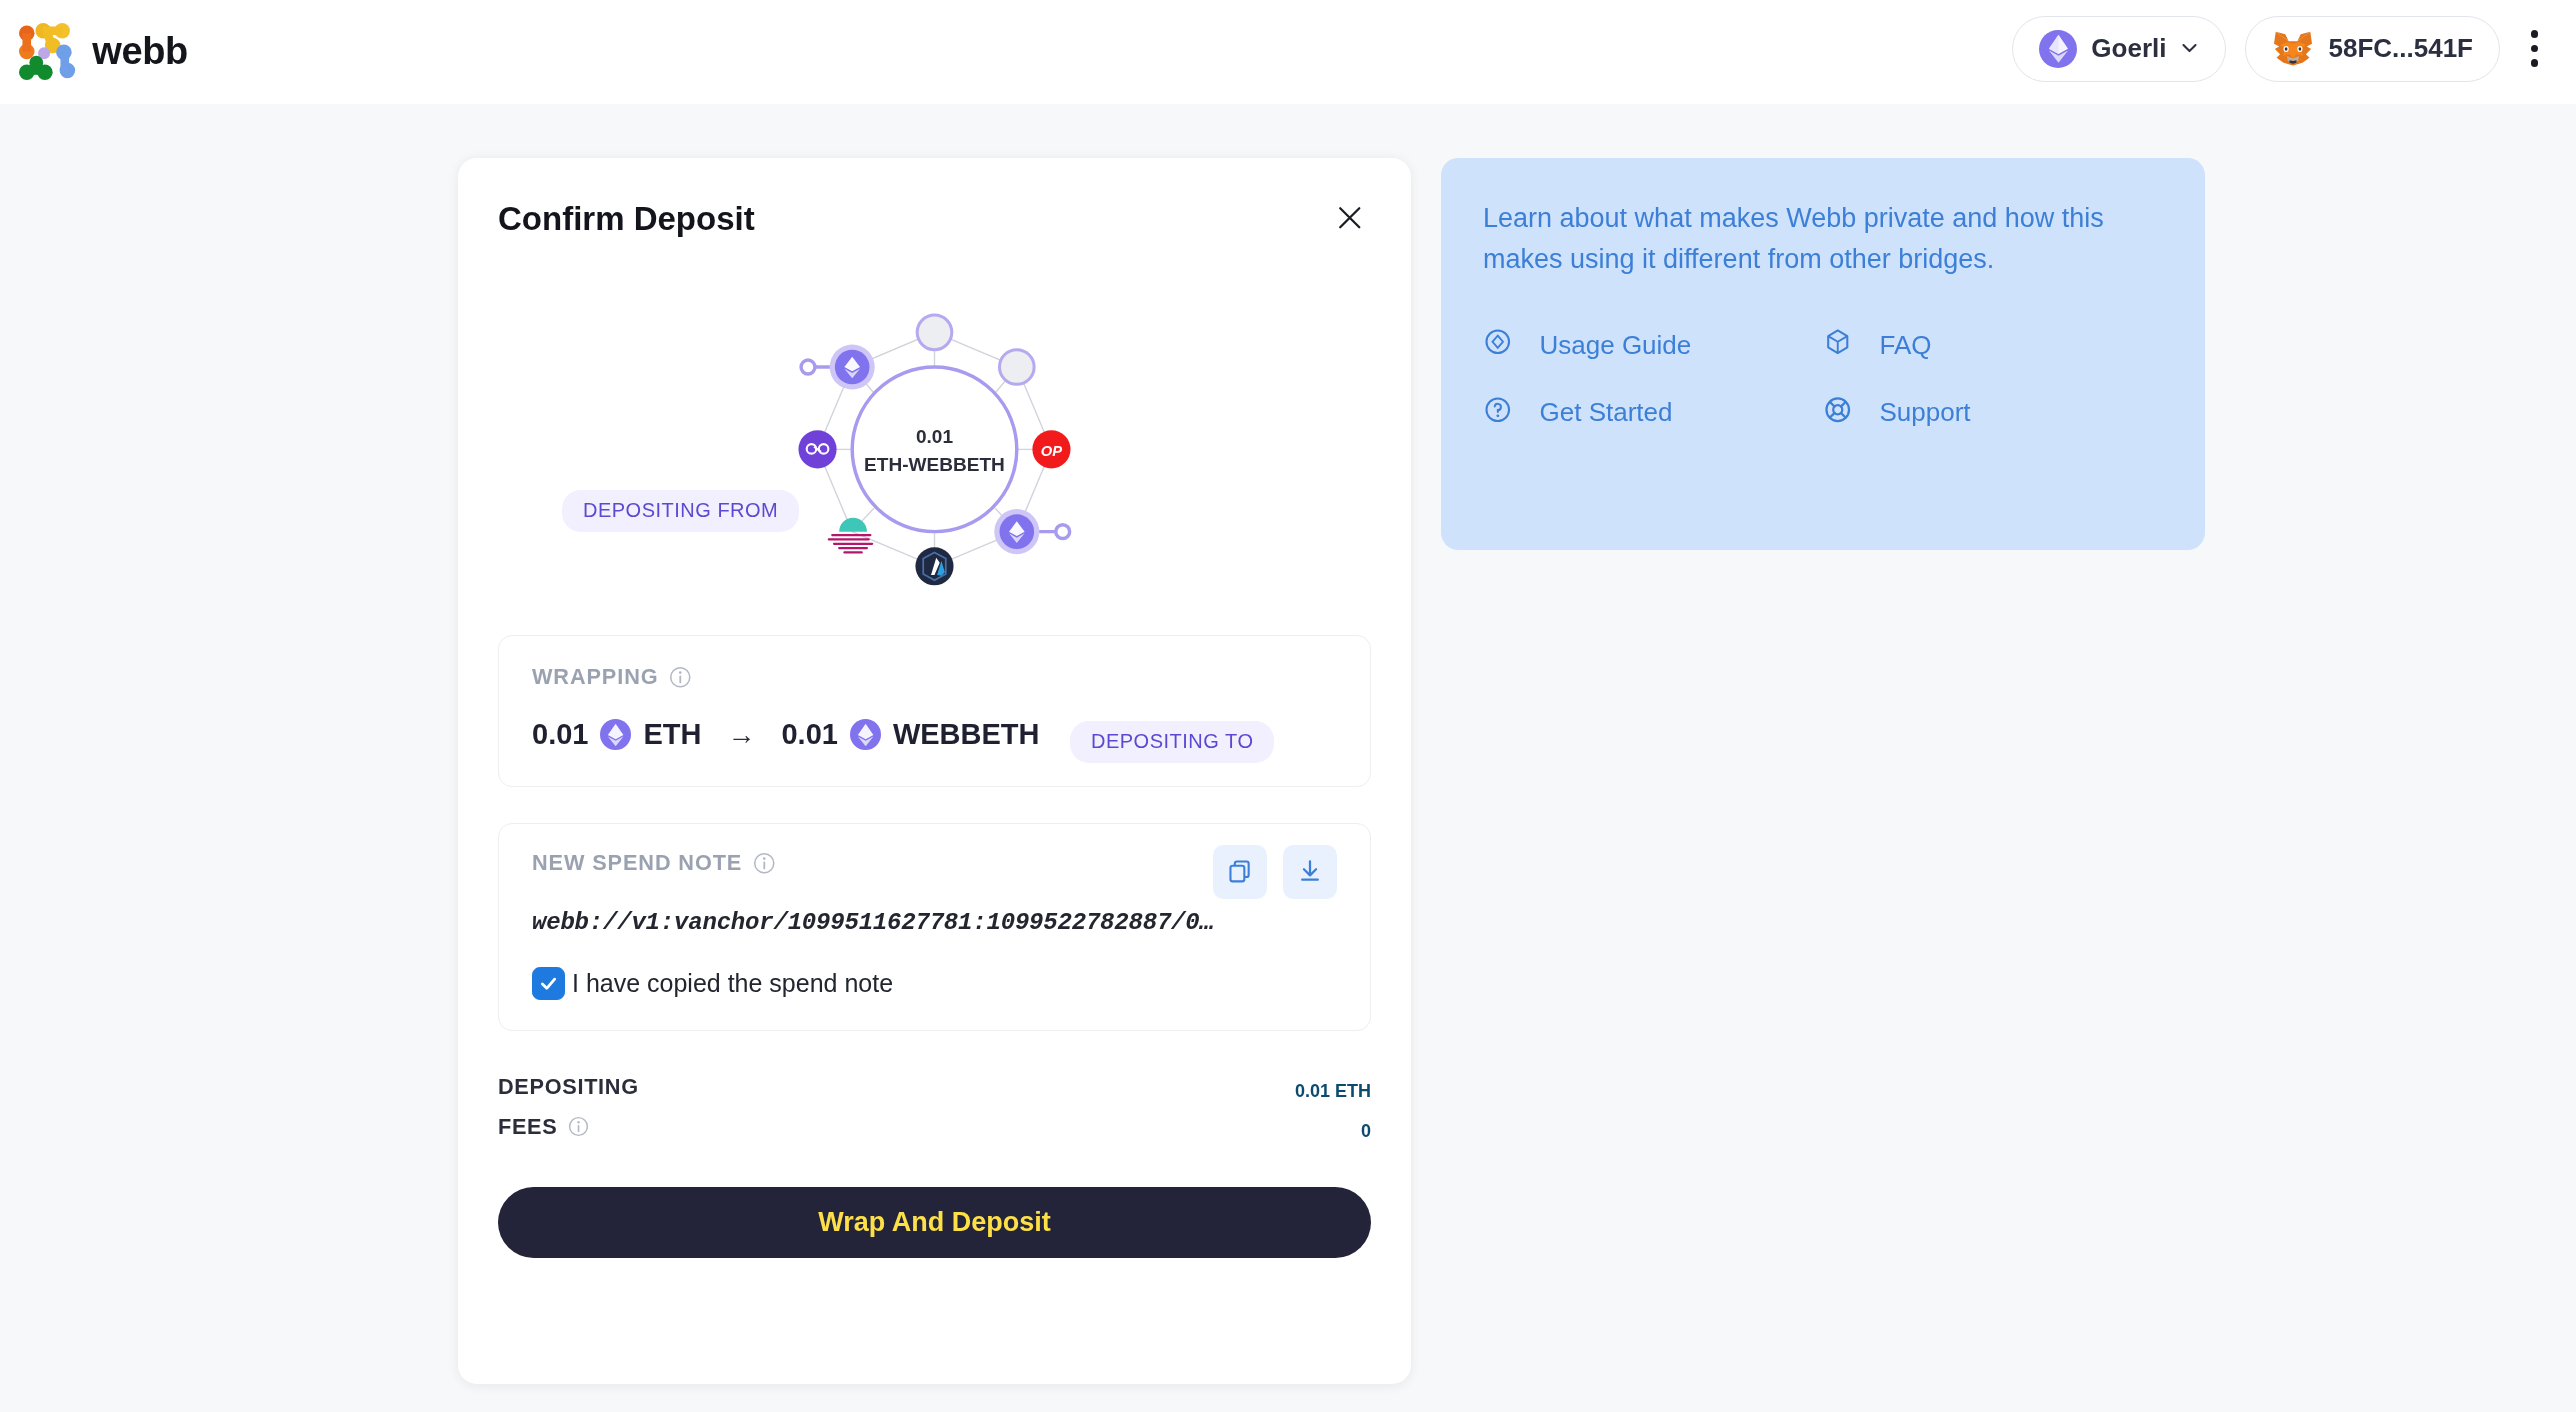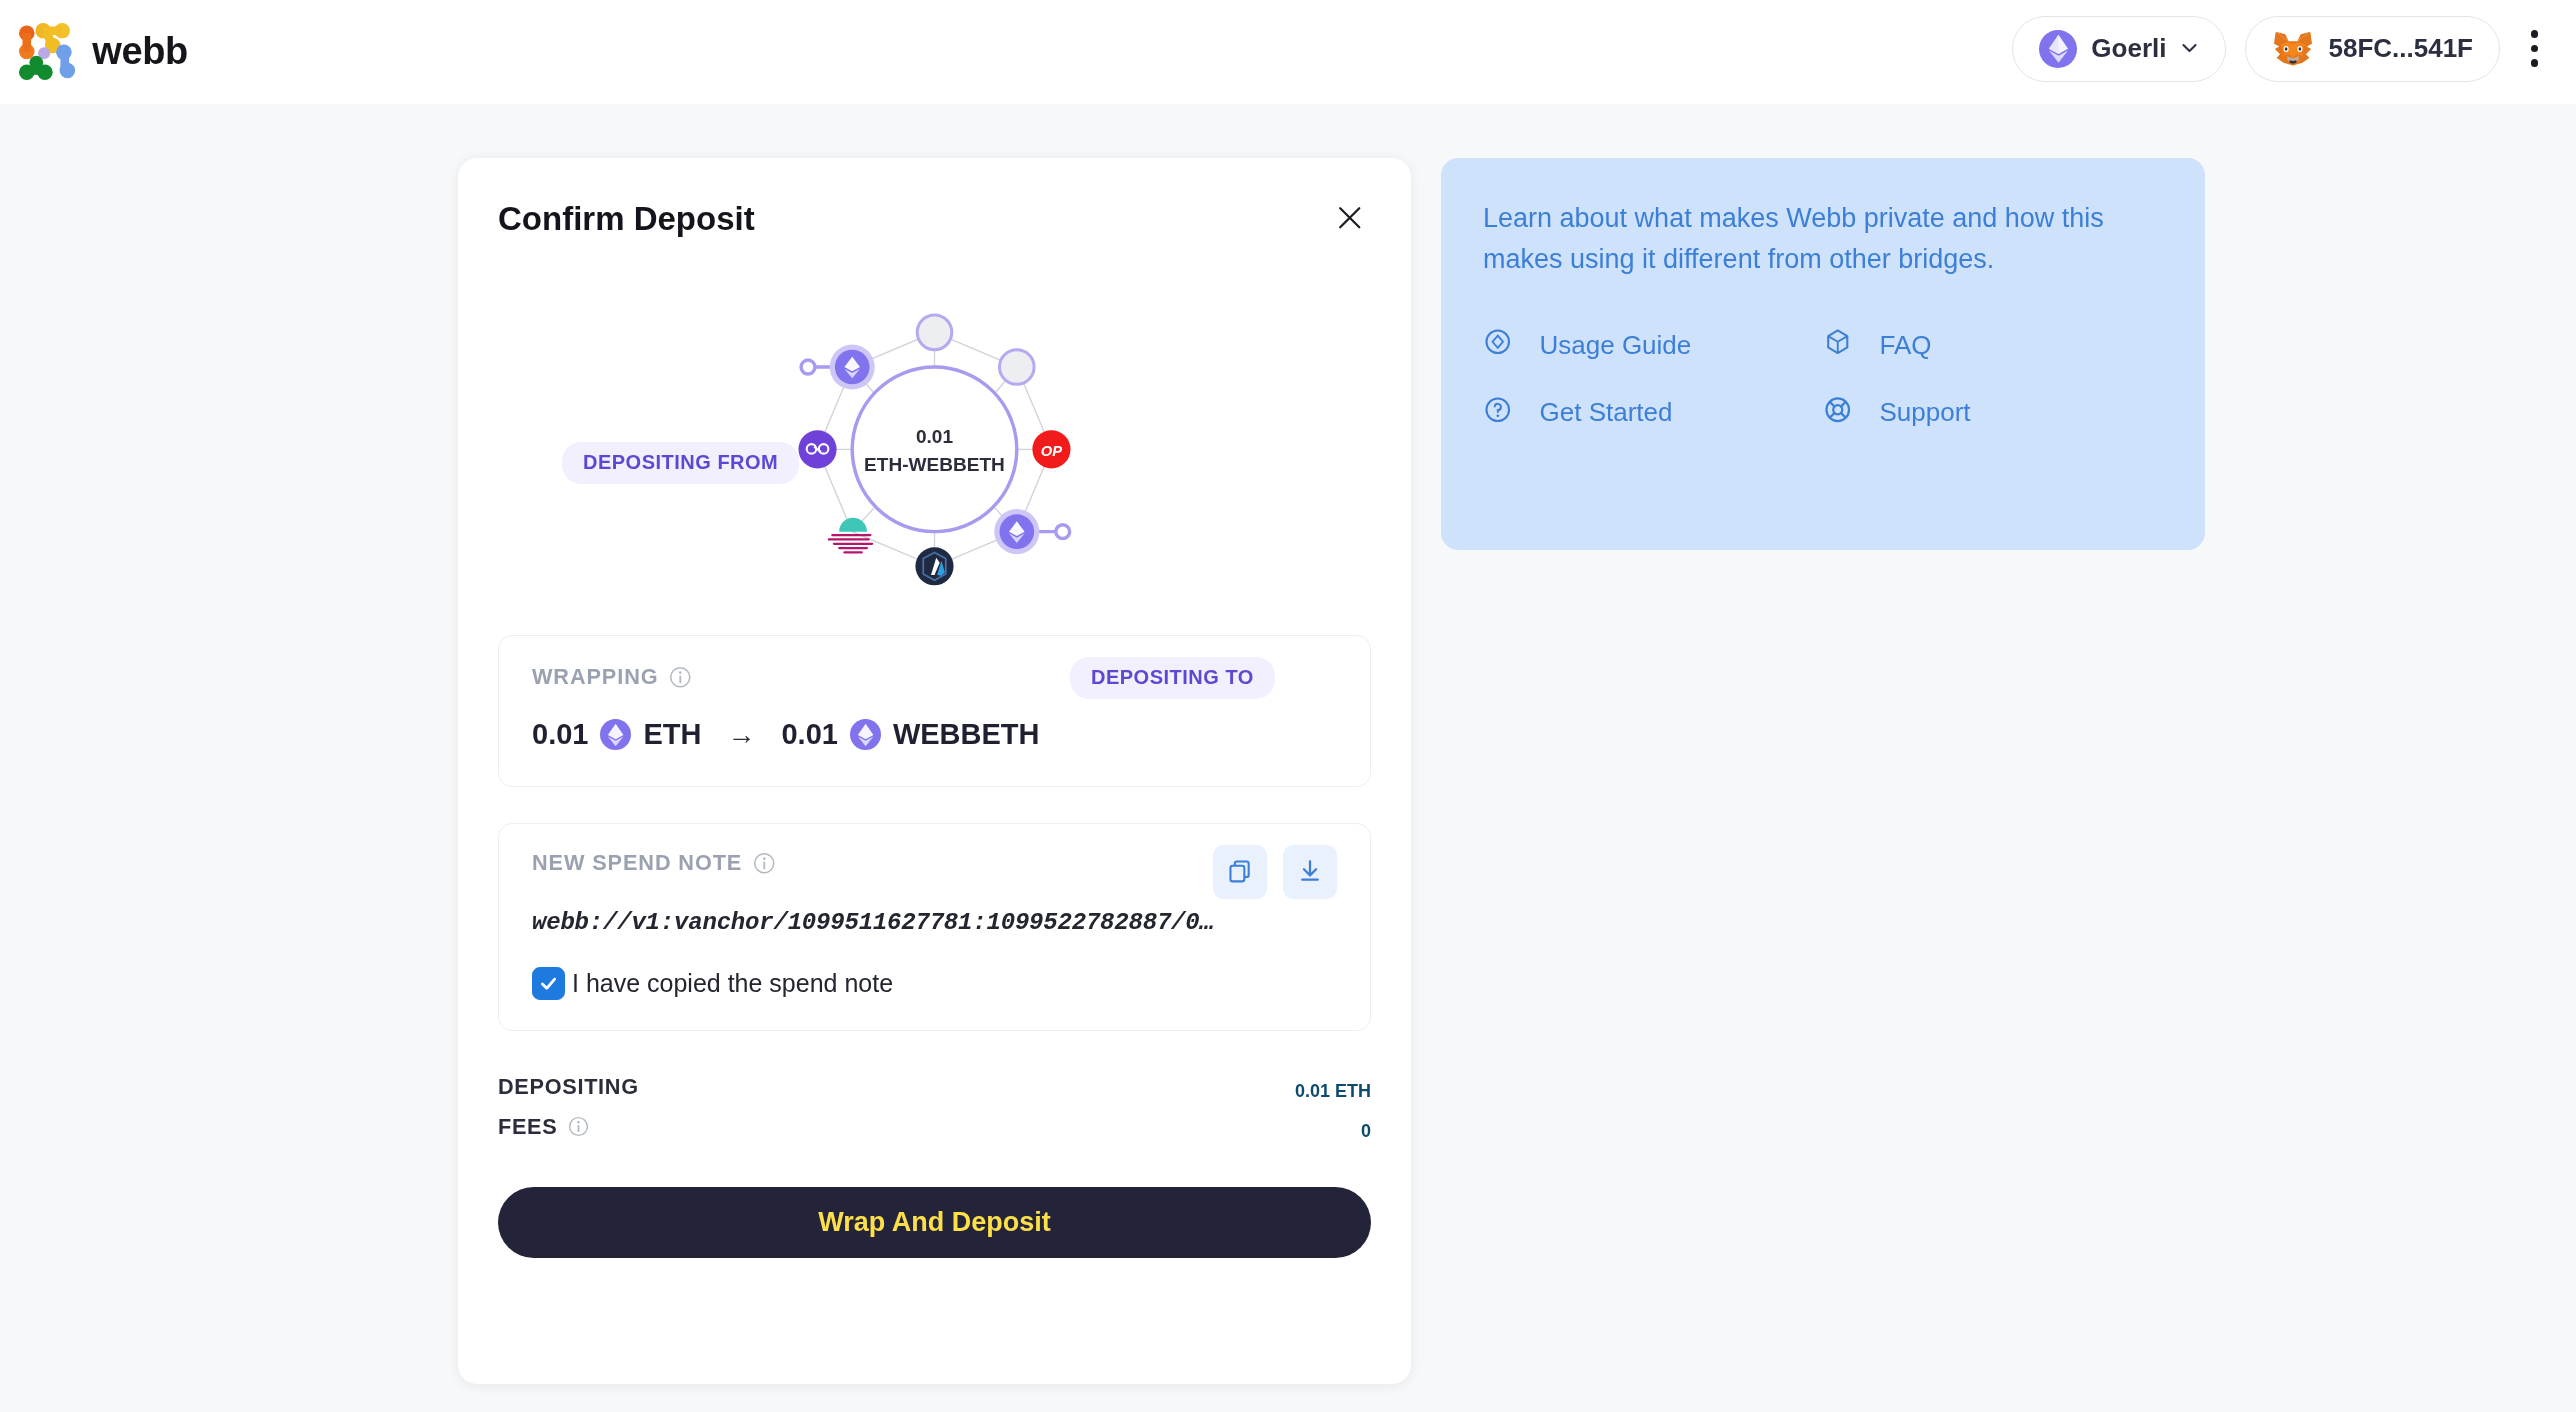--- a/index.html
+++ b/index.html
@@ -64,28 +64,29 @@
     width: 42px; height: 42px; display: flex; align-items: center; justify-content: center;
     cursor: pointer; background: none; border: none;
   }
 
   
   .ring-area { position: relative; width: 953px; height: 364px; margin-top: 22.5px; }
   .ring-svg { position: absolute; left: 0; top: 0; }
 
   .ring-label {
     position: absolute; display: flex; align-items: center;
-    font-size: 20px; font-weight: 700; letter-spacing: 0.5px;
+    font-size: 20px; font-weight: 400; letter-spacing: 0.5px;
     color: #5b4ad1;
+    margin-top: 48px;
   }
   .ring-label .pill-bg {
     background: #f2effe; border-radius: 19px; padding: 9.5px 21px; white-space: nowrap;
   }
   .label-from { left: 104px; top: 179px; }
-  .label-to { left: 612px; top: 394px; }
+  .label-to { left: 612px; top: 410px; }
 
   
   .sub-card {
     margin: 0 40px; border: 1.3px solid #eceef2; border-radius: 14px;
     background: #fff;
   }
   .wrap-card { margin-top: 8.7px; padding: 28px 33px 35px 33px; }
   .note-card { margin-top: 36px; padding: 26px 33px 29.5px 33px; position: relative; }
 
   .card-label {

